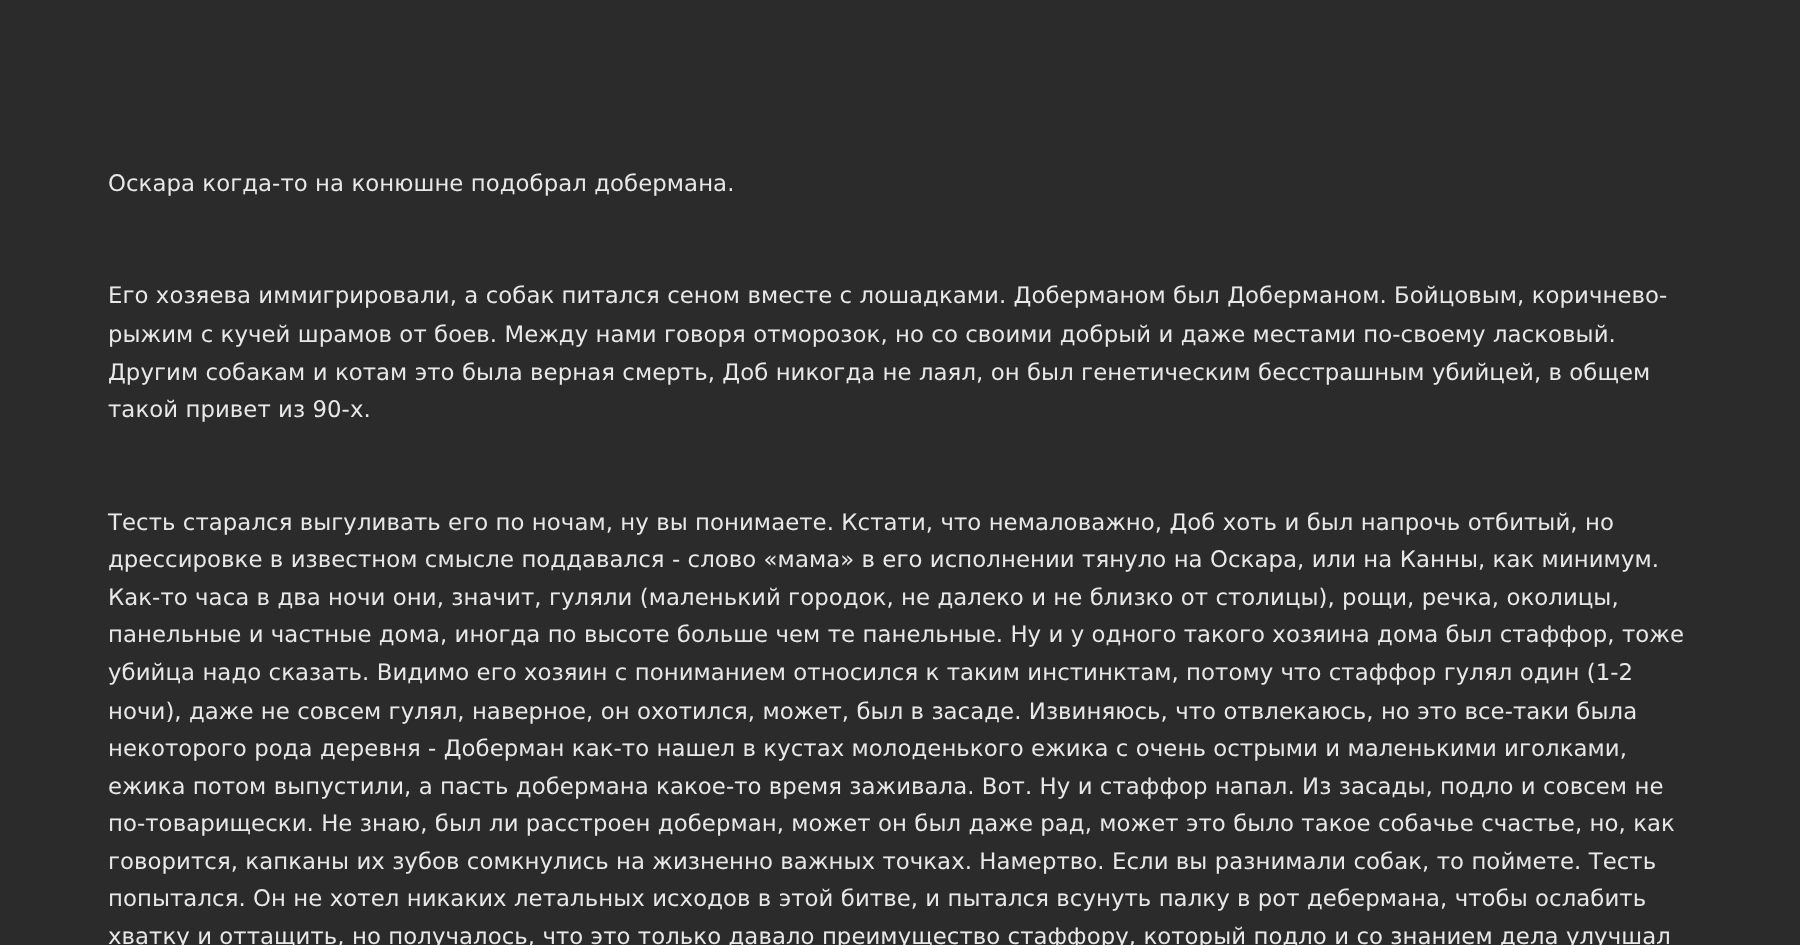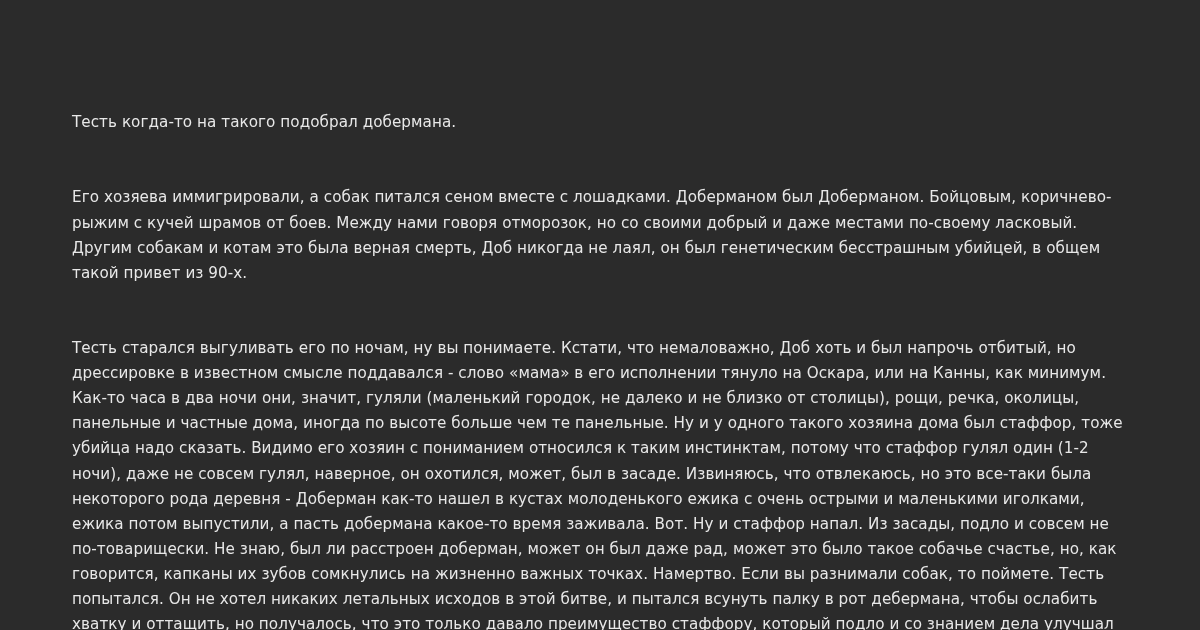--- a/index.html
+++ b/index.html
@@ -34,17 +34,17 @@
   .para {
     margin: 0;
     padding: 0;
   }
 </style>
 </head>
 <body>
 
 <div class="page">
   <div class="story-text">
-    <p class="para">Тесть когда-то на такого подобрал добермана.</p>
+    <p class="para">Оскара когда-то на конюшне подобрал добермана.</p>
     <p class="para">Его хозяева иммигрировали, а собак питался сеном вместе с лошадками. Доберманом был Доберманом. Бойцовым, коричнево-рыжим с кучей шрамов от боев. Между нами говоря отморозок, но со своими добрый и даже местами по-своему ласковый. Другим собакам и котам это была верная смерть, Доб никогда не лаял, он был генетическим бесстрашным убийцей, в общем такой привет из 90-х.</p>
     <p class="para">Тесть старался выгуливать его по ночам, ну вы понимаете. Кстати, что немаловажно, Доб хоть и был напрочь отбитый, но дрессировке в известном смысле поддавался - слово «мама» в его исполнении тянуло на Оскара, или на Канны, как минимум. Как-то часа в два ночи они, значит, гуляли (маленький городок, не далеко и не близко от столицы), рощи, речка, околицы, панельные и частные дома, иногда по высоте больше чем те панельные. Ну и у одного такого хозяина дома был стаффор, тоже убийца надо сказать. Видимо его хозяин с пониманием относился к таким инстинктам, потому что стаффор гулял один (1-2 ночи), даже не совсем гулял, наверное, он охотился, может, был в засаде. Извиняюсь, что отвлекаюсь, но это все-таки была некоторого рода деревня - Доберман как-то нашел в кустах молоденького ежика с очень острыми и маленькими иголками, ежика потом выпустили, а пасть добермана какое-то время заживала. Вот. Ну и стаффор напал. Из засады, подло и совсем не по-товарищески. Не знаю, был ли расстроен доберман, может он был даже рад, может это было такое собачье счастье, но, как говорится, капканы их зубов сомкнулись на жизненно важных точках. Намертво. Если вы разнимали собак, то поймете. Тесть попытался. Он не хотел никаких летальных исходов в этой битве, и пытался всунуть палку в рот дебермана, чтобы ослабить хватку и оттащить, но получалось, что это только давало преимущество стаффору, который подло и со знанием дела улучшал свою позицию. Второго такого любителя животных рядом не оказалось, наверное он спал сладким сном, радуясь гармонии мира. Не знаю, как вы к этому отнесетесь, но тестю надоело, и он пошел домой, оставив двух любителей приключений наслаждаться этими самыми приключениями. Тесть был за справедливость, а противники друг друга стоили (ну не убивать же ему стаффора?!) Ну и четыре глаза убийц темной ночью, пусть и занятых друг другом, оставляют...</p>
   </div>
 </div>
 
 </body></html>

